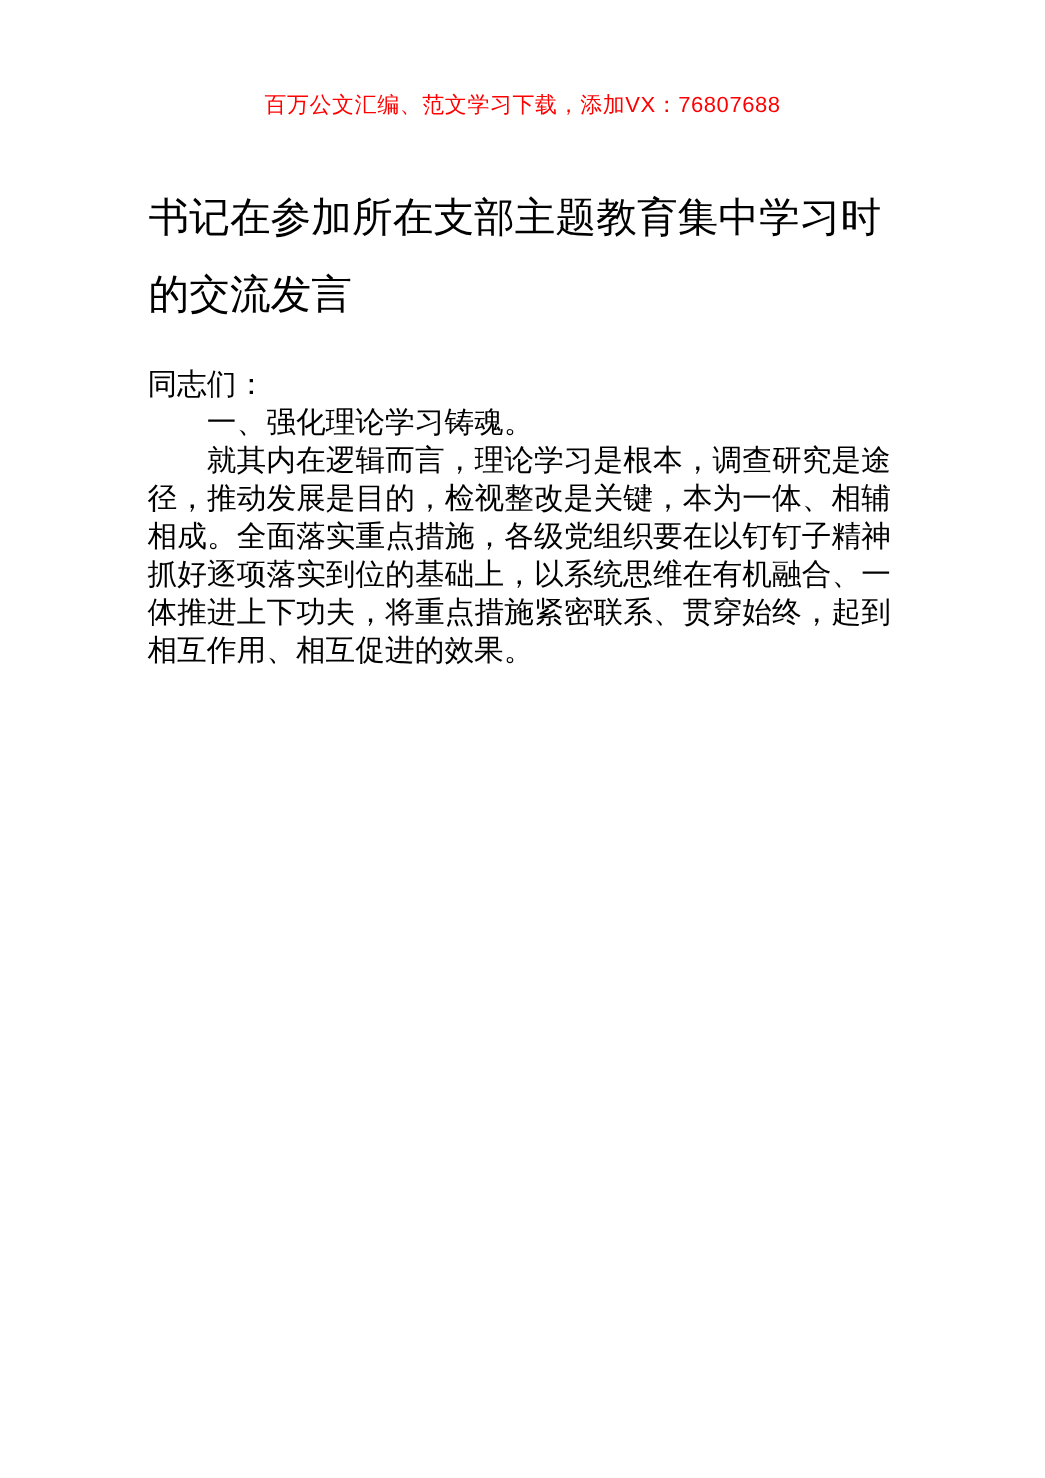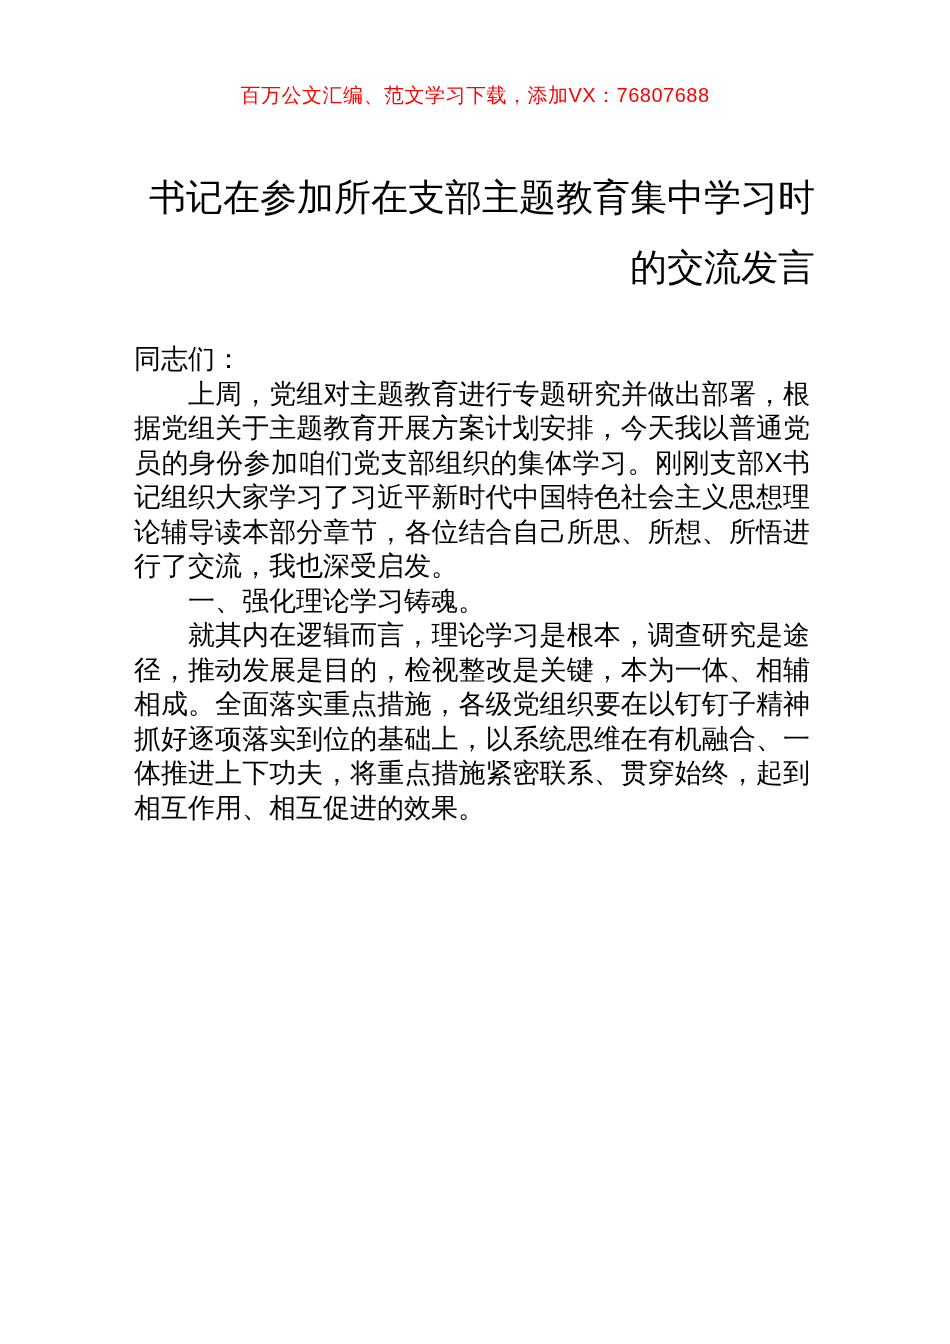--- a/index.html
+++ b/index.html
@@ -26,29 +26,29 @@
     letter-spacing: 0.5px;
     color: #ff0000;
     white-space: nowrap;
   }
   .doc-title {
     position: absolute;
     top: 163px;
     left: 135px;
     width: 680px;
     margin: 0;
-    text-align: right;
+    text-align: left;
     font-size: 37px;
     line-height: 70px;
     font-weight: normal;
     color: #000000;
   }
   .content {
     position: absolute;
-    top: 342px;
+    top: 332px;
     left: 134px;
     width: 676px;
     font-size: 27px;
     line-height: 34.5px;
     text-align: justify;
     color: #000000;
   }
   .para {
     margin: 0;
     padding: 0;
@@ -62,18 +62,17 @@
 <body>
 
 <div class="page">
 
   <div class="banner">百万公文汇编、范文学习下载，添加VX：76807688</div>
 
   <h1 class="doc-title"><span>书记在参加所在支部主题教育集中学习时</span><span>的交流发言</span></h1>
 
   <main class="content">
     <p class="para no-indent">同志们：</p>
-    <p class="para">上周，党组对主题教育进行专题研究并做出部署，根据党组关于主题教育开展方案计划安排，今天我以普通党员的身份参加咱们党支部组织的集体学习。刚刚支部X书记组织大家学习了习近平新时代中国特色社会主义思想理论辅导读本部分章节，各位结合自己所思、所想、所悟进行了交流，我也深受启发。</p>
     <p class="para">一、强化理论学习铸魂。</p>
     <p class="para">就其内在逻辑而言，理论学习是根本，调查研究是途径，推动发展是目的，检视整改是关键，本为一体、相辅相成。全面落实重点措施，各级党组织要在以钉钉子精神抓好逐项落实到位的基础上，以系统思维在有机融合、一体推进上下功夫，将重点措施紧密联系、贯穿始终，起到相互作用、相互促进的效果。</p>
   </main>
 
 </div>
 
 </body></html>

